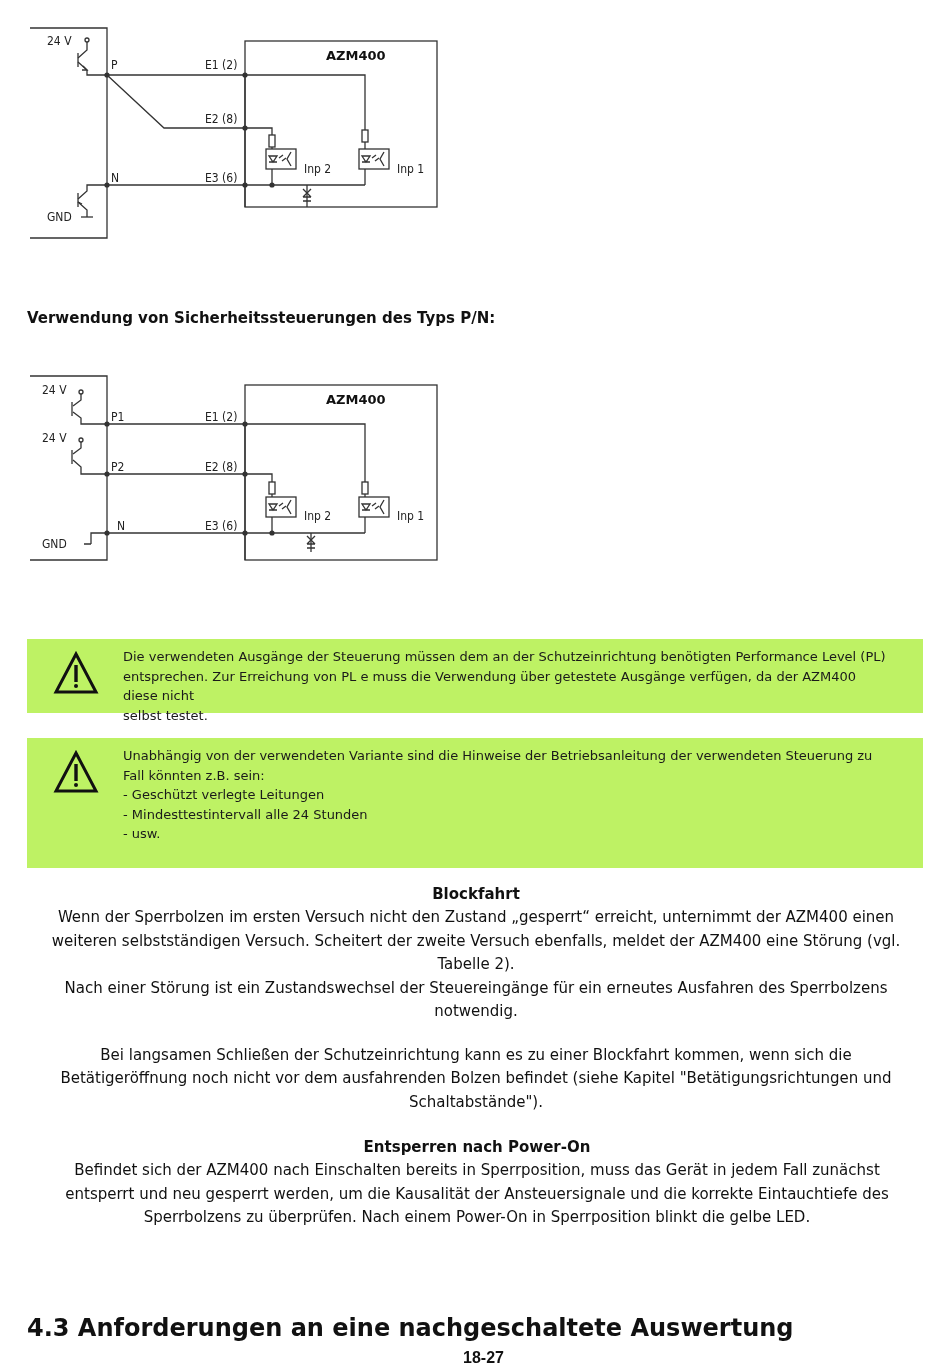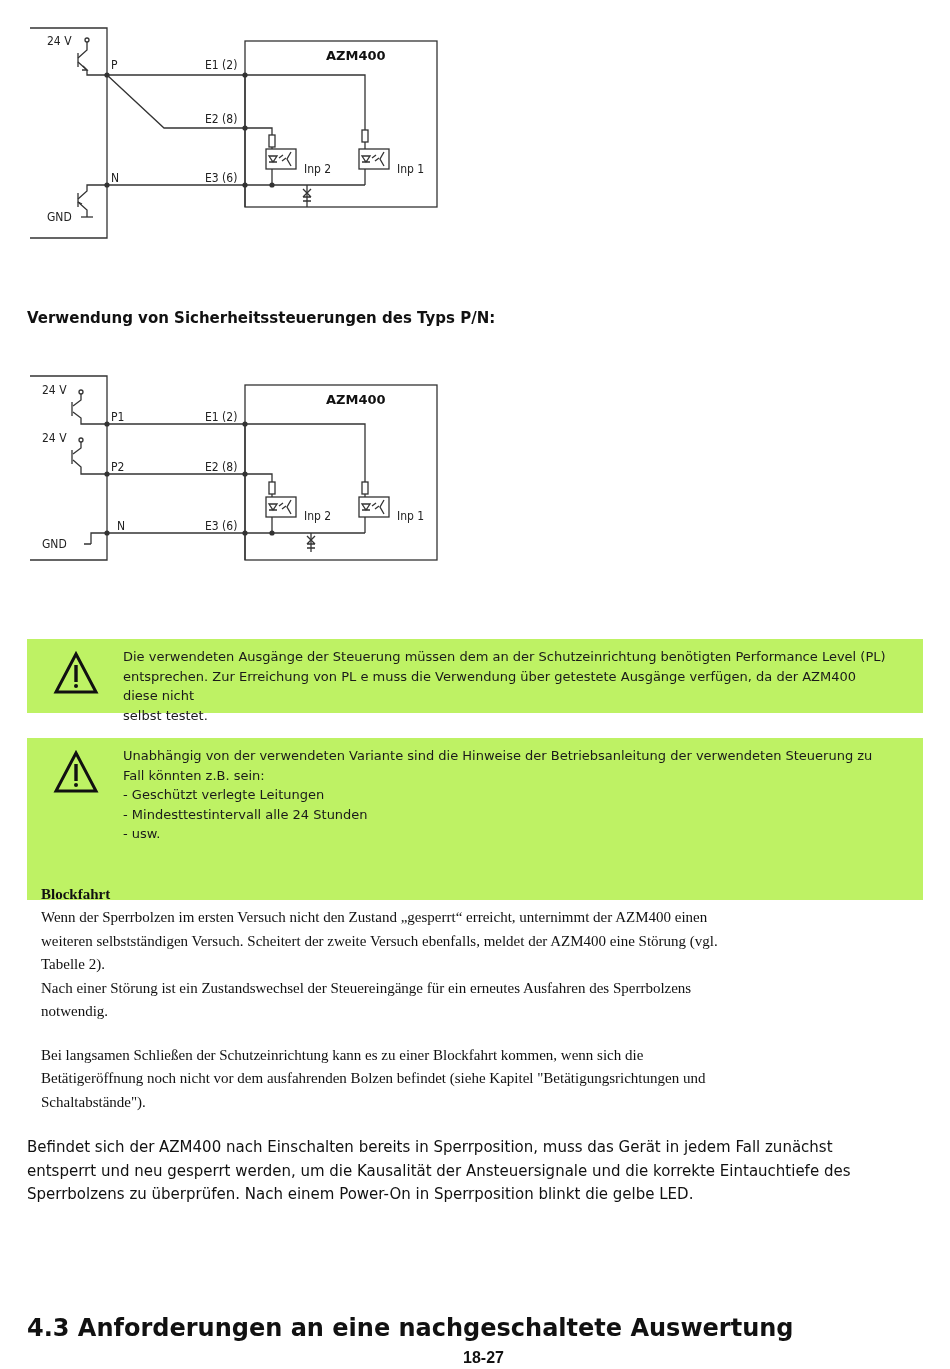--- a/index.html
+++ b/index.html
@@ -1,20 +1,20 @@
 <!DOCTYPE html>
 <html><head>
 <meta charset="utf-8">
 <style>
   html, body { margin: 0; padding: 0; background: #ffffff; }
   body {
     width: 950px; height: 1369px; position: relative; overflow: hidden;
     font-family: "DejaVu Sans", sans-serif; color: #111111;
   }
-  .abs { position: absolute; }
+  .abs { position: absolute; text-align: center; }
   .diagram { position: absolute; }
   .diagram svg { display: block; }
   .diagram text { font-family: "DejaVu Sans", sans-serif; fill: #222; }
   .diagram .lbl { font-size: 12px; font-stretch: condensed; }
   .diagram .title { font-size: 13px; font-weight: bold; fill: #111; }
 
   .heading-bold { font-weight: bold; font-size: 15px; line-height: 23px; }
   .body-text { font-size: 15px; line-height: 23.5px; }
 
   .warn-box {
@@ -188,54 +188,55 @@
       <circle cx="23" cy="35" r="2" fill="#111"></circle>
     </svg>
   </div>
   <div class="warn-text" style="top:8px;">
     <div>Die verwendeten Ausgänge der Steuerung müssen dem an der Schutzeinrichtung benötigten Performance Level (PL)</div>
     <div>entsprechen. Zur Erreichung von PL e muss die Verwendung über getestete Ausgänge verfügen, da der AZM400 diese nicht</div>
     <div>selbst testet.</div>
   </div>
 </div>
 
-<div class="warn-box" style="top:738px; height:162px;">
+<div class="warn-box" style="top:738px; height:130px;">
   <div class="warn-icon" style="top:12px;">
     <svg width="46" height="44" viewBox="0 0 46 44">
       <path d="M23 3 L43 41 H3 Z" fill="none" stroke="#111" stroke-width="3" stroke-linejoin="miter"></path>
       <rect x="21.3" y="14" width="3.4" height="17" fill="#111"></rect>
       <circle cx="23" cy="35" r="2" fill="#111"></circle>
     </svg>
   </div>
   <div class="warn-text" style="top:8px;">
     <div>Unabhängig von der verwendeten Variante sind die Hinweise der Betriebsanleitung der verwendeten Steuerung zu</div>
     <div>Fall könnten z.B. sein:</div>
     <div>- Geschützt verlegte Leitungen</div>
     <div>- Mindesttestintervall alle 24 Stunden</div>
     <div>- usw.</div>
   </div>
 </div>
 
-<div class="abs" style="left:41px; top:883px; width:900px;font-family:Liberation Serif, serif;">
+<div class="abs" style="left:26px; top:883px; width:900px;">
   <div class="heading-bold">Blockfahrt</div>
   <div class="body-text">
     <div>Wenn der Sperrbolzen im ersten Versuch nicht den Zustand „gesperrt“ erreicht, unternimmt der AZM400 einen</div>
     <div>weiteren selbstständigen Versuch. Scheitert der zweite Versuch ebenfalls, meldet der AZM400 eine Störung (vgl.</div>
     <div>Tabelle 2).</div>
     <div>Nach einer Störung ist ein Zustandswechsel der Steuereingänge für ein erneutes Ausfahren des Sperrbolzens</div>
     <div>notwendig.</div>
   </div>
   <div class="body-text" style="margin-top:20px;">
     <div>Bei langsamen Schließen der Schutzeinrichtung kann es zu einer Blockfahrt kommen, wenn sich die</div>
     <div>Betätigeröffnung noch nicht vor dem ausfahrenden Bolzen befindet (siehe Kapitel "Betätigungsrichtungen und</div>
     <div>Schaltabstände").</div>
   </div>
 </div>
 
 <div class="abs" style="left:27px; top:1136px; width:900px;">
+  <div class="heading-bold">Entsperren nach Power-On</div>
   <div class="body-text">
     <div>Befindet sich der AZM400 nach Einschalten bereits in Sperrposition, muss das Gerät in jedem Fall zunächst</div>
     <div>entsperrt und neu gesperrt werden, um die Kausalität der Ansteuersignale und die korrekte Eintauchtiefe des</div>
     <div>Sperrbolzens zu überprüfen. Nach einem Power-On in Sperrposition blinkt die gelbe LED.</div>
   </div>
 </div>
 
 <div class="section-heading">4.3 Anforderungen an eine nachgeschaltete Auswertung</div>
 
 <div class="page-number">18-27</div>

